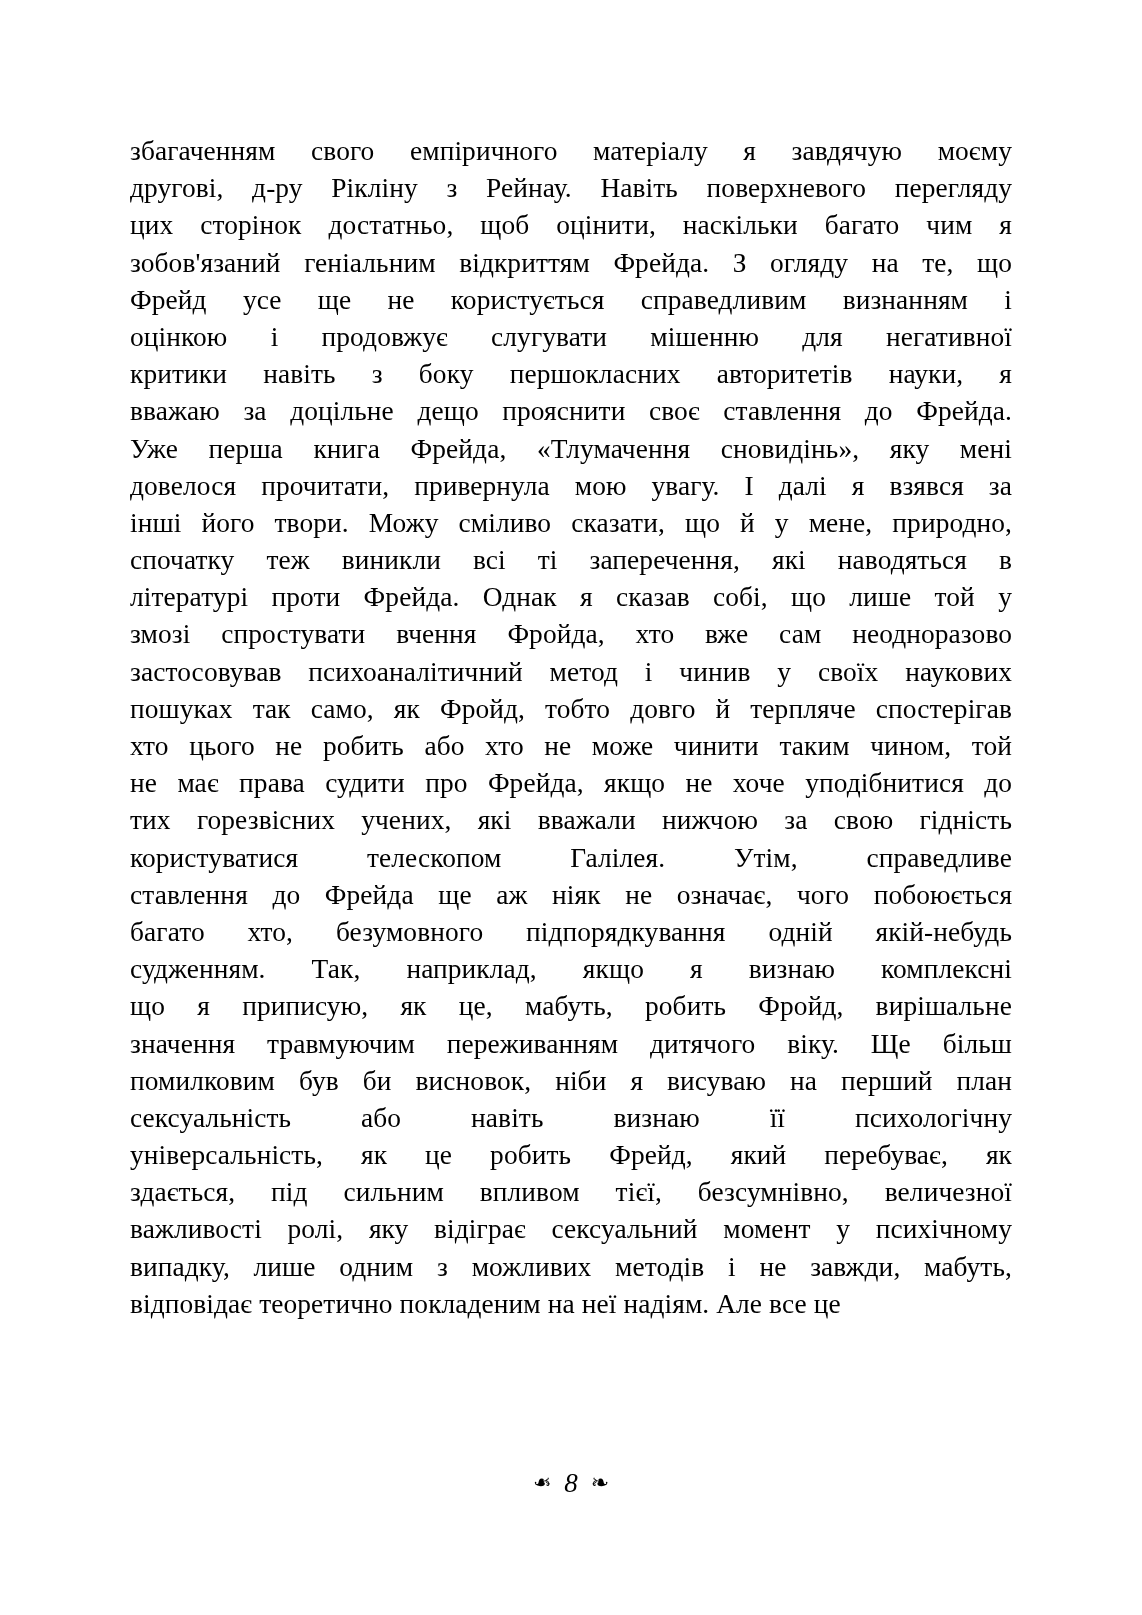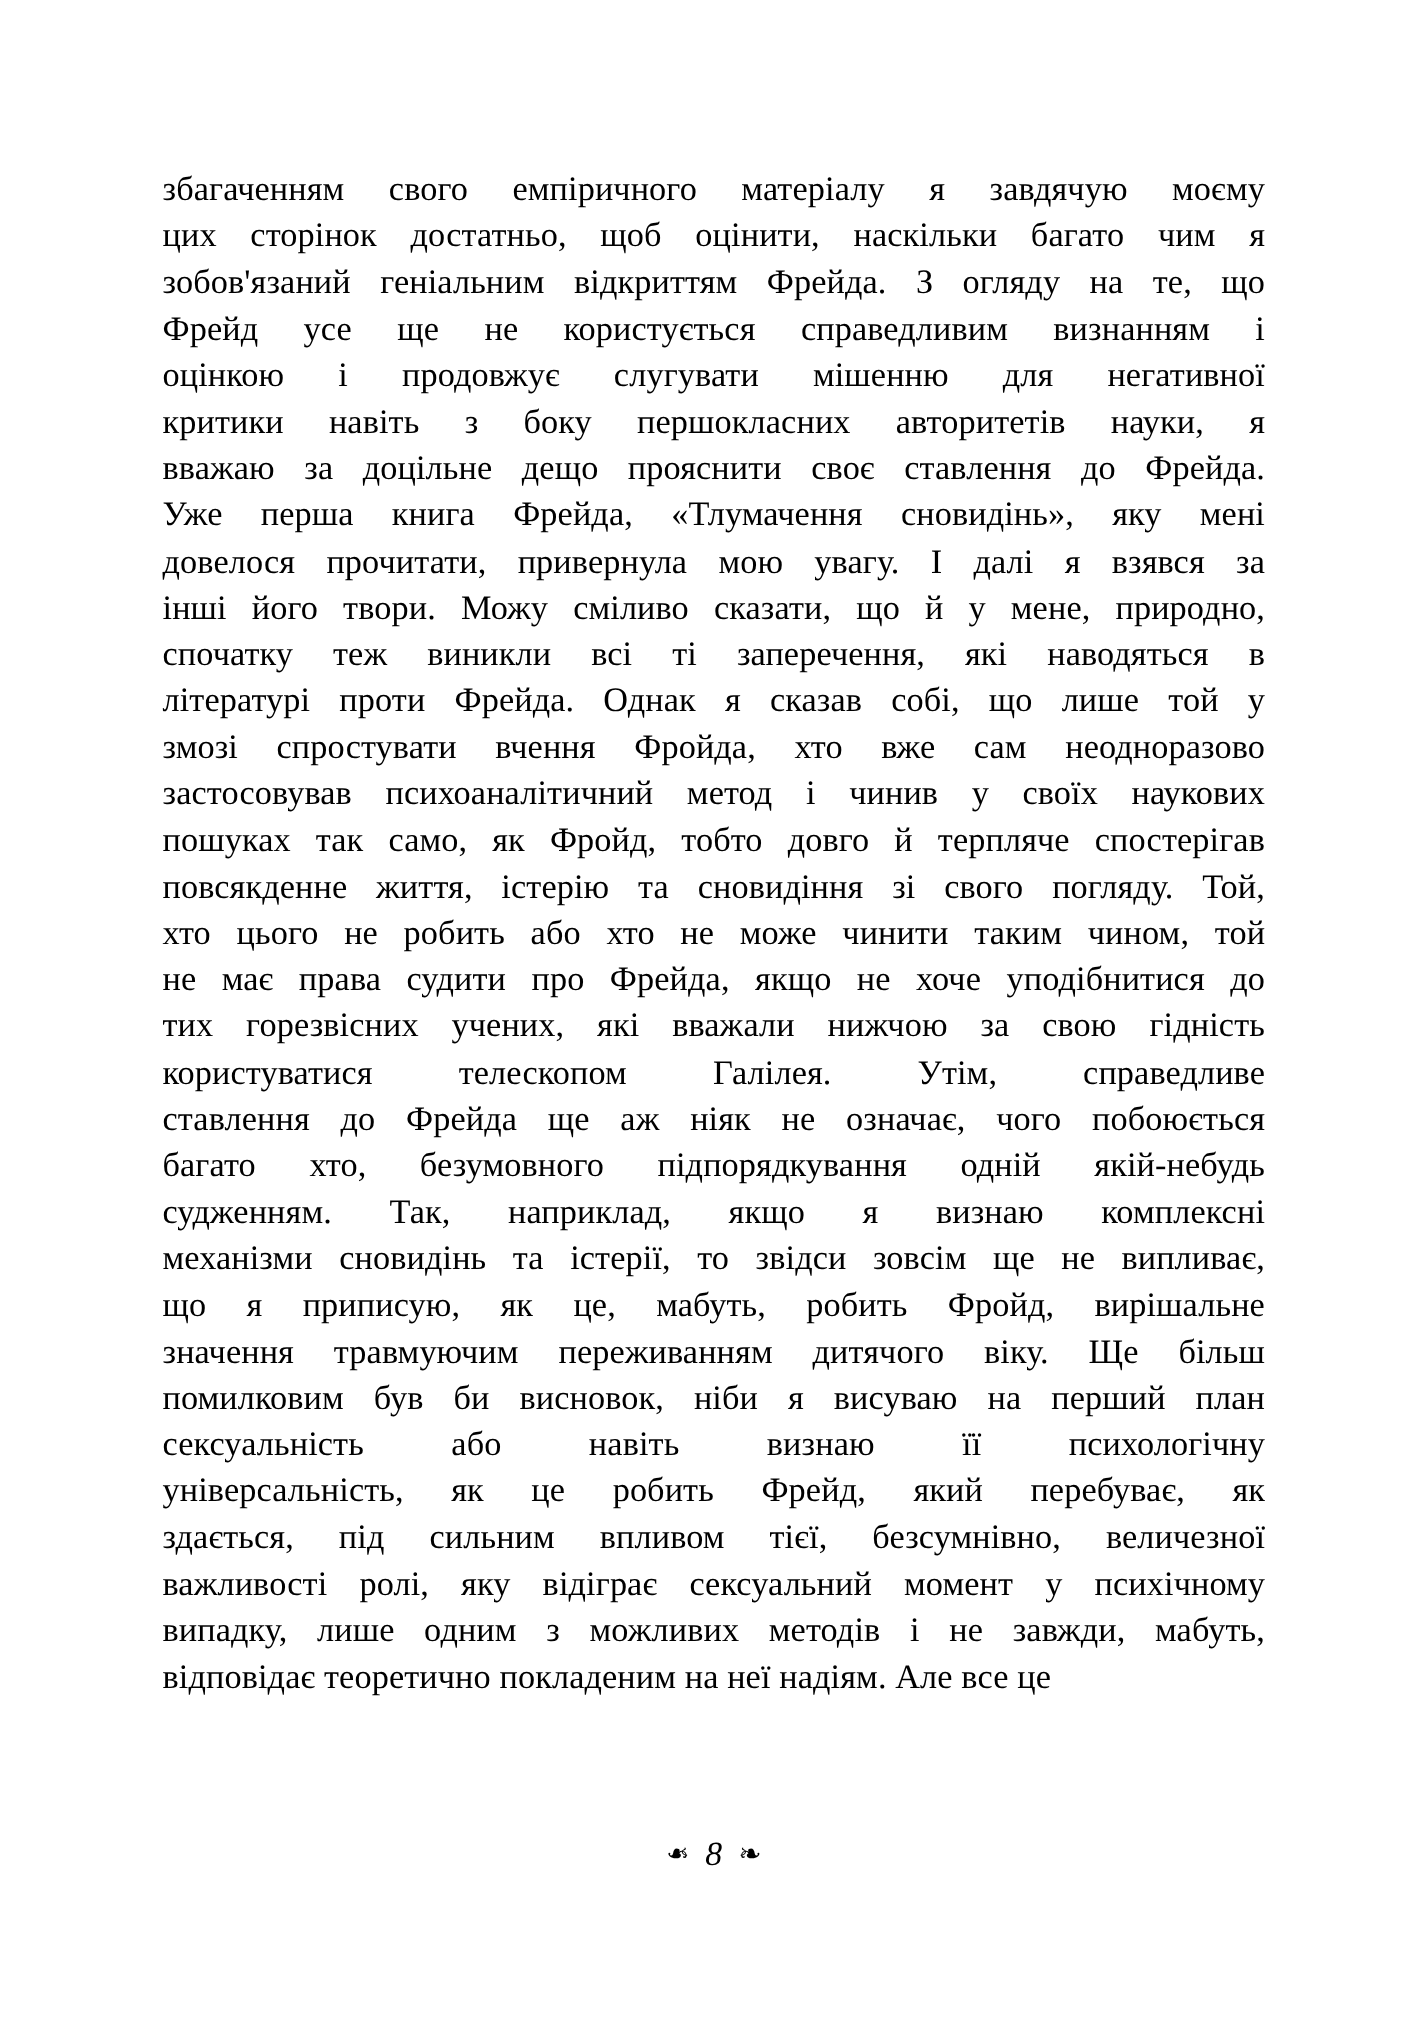--- a/index.html
+++ b/index.html
@@ -83,43 +83,42 @@
     font-family: "Liberation Serif", "DejaVu Serif", serif;
   }
 </style>
 </head>
 <body>
 
 <div class="page">
 
   <div class="text-block">
       <div class="line"><span class="w">збагаченням</span> <span class="w">свого</span> <span class="w">емпіричного</span> <span class="w">матеріалу</span> <span class="w">я</span> <span class="w">завдячую</span> <span class="w">моєму</span></div>
+      <div class="line"><span class="w">другові,</span> <span class="w">д-ру</span> <span class="w">Рікліну</span> <span class="w">з</span> <span class="w">Рейнау.</span> <span class="w">Навіть</span> <span class="w">поверхневого</span> <span class="w">перегляду</span></div>
       <div class="line"><span class="w">цих</span> <span class="w">сторінок</span> <span class="w">достатньо,</span> <span class="w">щоб</span> <span class="w">оцінити,</span> <span class="w">наскільки</span> <span class="w">багато</span> <span class="w">чим</span> <span class="w">я</span></div>
       <div class="line"><span class="w">зобов'язаний</span> <span class="w">геніальним</span> <span class="w">відкриттям</span> <span class="w">Фрейда.</span> <span class="w">З</span> <span class="w">огляду</span> <span class="w">на</span> <span class="w">те,</span> <span class="w">що</span></div>
       <div class="line"><span class="w">Фрейд</span> <span class="w">усе</span> <span class="w">ще</span> <span class="w">не</span> <span class="w">користується</span> <span class="w">справедливим</span> <span class="w">визнанням</span> <span class="w">і</span></div>
       <div class="line"><span class="w">оцінкою</span> <span class="w">і</span> <span class="w">продовжує</span> <span class="w">слугувати</span> <span class="w">мішенню</span> <span class="w">для</span> <span class="w">негативної</span></div>
       <div class="line"><span class="w">критики</span> <span class="w">навіть</span> <span class="w">з</span> <span class="w">боку</span> <span class="w">першокласних</span> <span class="w">авторитетів</span> <span class="w">науки,</span> <span class="w">я</span></div>
       <div class="line"><span class="w">вважаю</span> <span class="w">за</span> <span class="w">доцільне</span> <span class="w">дещо</span> <span class="w">прояснити</span> <span class="w">своє</span> <span class="w">ставлення</span> <span class="w">до</span> <span class="w">Фрейда.</span></div>
       <div class="line"><span class="w">Уже</span> <span class="w">перша</span> <span class="w">книга</span> <span class="w">Фрейда,</span> <span class="w">«Тлумачення</span> <span class="w">сновидінь»,</span> <span class="w">яку</span> <span class="w">мені</span></div>
       <div class="line"><span class="w">довелося</span> <span class="w">прочитати,</span> <span class="w">привернула</span> <span class="w">мою</span> <span class="w">увагу.</span> <span class="w">І</span> <span class="w">далі</span> <span class="w">я</span> <span class="w">взявся</span> <span class="w">за</span></div>
       <div class="line"><span class="w">інші</span> <span class="w">його</span> <span class="w">твори.</span> <span class="w">Можу</span> <span class="w">сміливо</span> <span class="w">сказати,</span> <span class="w">що</span> <span class="w">й</span> <span class="w">у</span> <span class="w">мене,</span> <span class="w">природно,</span></div>
       <div class="line"><span class="w">спочатку</span> <span class="w">теж</span> <span class="w">виникли</span> <span class="w">всі</span> <span class="w">ті</span> <span class="w">заперечення,</span> <span class="w">які</span> <span class="w">наводяться</span> <span class="w">в</span></div>
       <div class="line"><span class="w">літературі</span> <span class="w">проти</span> <span class="w">Фрейда.</span> <span class="w">Однак</span> <span class="w">я</span> <span class="w">сказав</span> <span class="w">собі,</span> <span class="w">що</span> <span class="w">лише</span> <span class="w">той</span> <span class="w">у</span></div>
       <div class="line"><span class="w">змозі</span> <span class="w">спростувати</span> <span class="w">вчення</span> <span class="w">Фройда,</span> <span class="w">хто</span> <span class="w">вже</span> <span class="w">сам</span> <span class="w">неодноразово</span></div>
       <div class="line"><span class="w">застосовував</span> <span class="w">психоаналітичний</span> <span class="w">метод</span> <span class="w">і</span> <span class="w">чинив</span> <span class="w">у</span> <span class="w">своїх</span> <span class="w">наукових</span></div>
       <div class="line"><span class="w">пошуках</span> <span class="w">так</span> <span class="w">само,</span> <span class="w">як</span> <span class="w">Фройд,</span> <span class="w">тобто</span> <span class="w">довго</span> <span class="w">й</span> <span class="w">терпляче</span> <span class="w">спостерігав</span></div>
-      <div class="line"><span class="w">повсякденне</span> <span class="w">життя,</span> <span class="w">істерію</span> <span class="w">та</span> <span class="w">сновидіння</span> <span class="w">зі</span> <span class="w">свого</span> <span class="w">погляду.</span> <span class="w">Той,</span></div>
       <div class="line"><span class="w">хто</span> <span class="w">цього</span> <span class="w">не</span> <span class="w">робить</span> <span class="w">або</span> <span class="w">хто</span> <span class="w">не</span> <span class="w">може</span> <span class="w">чинити</span> <span class="w">таким</span> <span class="w">чином,</span> <span class="w">той</span></div>
       <div class="line"><span class="w">не</span> <span class="w">має</span> <span class="w">права</span> <span class="w">судити</span> <span class="w">про</span> <span class="w">Фрейда,</span> <span class="w">якщо</span> <span class="w">не</span> <span class="w">хоче</span> <span class="w">уподібнитися</span> <span class="w">до</span></div>
       <div class="line"><span class="w">тих</span> <span class="w">горезвісних</span> <span class="w">учених,</span> <span class="w">які</span> <span class="w">вважали</span> <span class="w">нижчою</span> <span class="w">за</span> <span class="w">свою</span> <span class="w">гідність</span></div>
       <div class="line"><span class="w">користуватися</span> <span class="w">телескопом</span> <span class="w">Галілея.</span> <span class="w">Утім,</span> <span class="w">справедливе</span></div>
       <div class="line"><span class="w">ставлення</span> <span class="w">до</span> <span class="w">Фрейда</span> <span class="w">ще</span> <span class="w">аж</span> <span class="w">ніяк</span> <span class="w">не</span> <span class="w">означає,</span> <span class="w">чого</span> <span class="w">побоюється</span></div>
       <div class="line"><span class="w">багато</span> <span class="w">хто,</span> <span class="w">безумовного</span> <span class="w">підпорядкування</span> <span class="w">одній</span> <span class="w">якій-небудь</span></div>
       <div class="line"><span class="w">судженням.</span> <span class="w">Так,</span> <span class="w">наприклад,</span> <span class="w">якщо</span> <span class="w">я</span> <span class="w">визнаю</span> <span class="w">комплексні</span></div>
-      <div class="line"><span class="w">механізми</span> <span class="w">сновидінь</span> <span class="w">та</span> <span class="w">істерії,</span> <span class="w">то</span> <span class="w">звідси</span> <span class="w">зовсім</span> <span class="w">ще</span> <span class="w">не</span> <span class="w">випливає,</span></div>
       <div class="line"><span class="w">що</span> <span class="w">я</span> <span class="w">приписую,</span> <span class="w">як</span> <span class="w">це,</span> <span class="w">мабуть,</span> <span class="w">робить</span> <span class="w">Фройд,</span> <span class="w">вирішальне</span></div>
       <div class="line"><span class="w">значення</span> <span class="w">травмуючим</span> <span class="w">переживанням</span> <span class="w">дитячого</span> <span class="w">віку.</span> <span class="w">Ще</span> <span class="w">більш</span></div>
       <div class="line"><span class="w">помилковим</span> <span class="w">був</span> <span class="w">би</span> <span class="w">висновок,</span> <span class="w">ніби</span> <span class="w">я</span> <span class="w">висуваю</span> <span class="w">на</span> <span class="w">перший</span> <span class="w">план</span></div>
       <div class="line"><span class="w">сексуальність</span> <span class="w">або</span> <span class="w">навіть</span> <span class="w">визнаю</span> <span class="w">її</span> <span class="w">психологічну</span></div>
       <div class="line"><span class="w">універсальність,</span> <span class="w">як</span> <span class="w">це</span> <span class="w">робить</span> <span class="w">Фрейд,</span> <span class="w">який</span> <span class="w">перебуває,</span> <span class="w">як</span></div>
       <div class="line"><span class="w">здається,</span> <span class="w">під</span> <span class="w">сильним</span> <span class="w">впливом</span> <span class="w">тієї,</span> <span class="w">безсумнівно,</span> <span class="w">величезної</span></div>
       <div class="line"><span class="w">важливості</span> <span class="w">ролі,</span> <span class="w">яку</span> <span class="w">відіграє</span> <span class="w">сексуальний</span> <span class="w">момент</span> <span class="w">у</span> <span class="w">психічному</span></div>
       <div class="line"><span class="w">випадку,</span> <span class="w">лише</span> <span class="w">одним</span> <span class="w">з</span> <span class="w">можливих</span> <span class="w">методів</span> <span class="w">і</span> <span class="w">не</span> <span class="w">завжди,</span> <span class="w">мабуть,</span></div>
       <div class="line ragged"><span class="w">відповідає</span> <span class="w">теоретично</span> <span class="w">покладеним</span> <span class="w">на</span> <span class="w">неї</span> <span class="w">надіям.</span> <span class="w">Але</span> <span class="w">все</span> <span class="w">це</span></div>
     </div>

